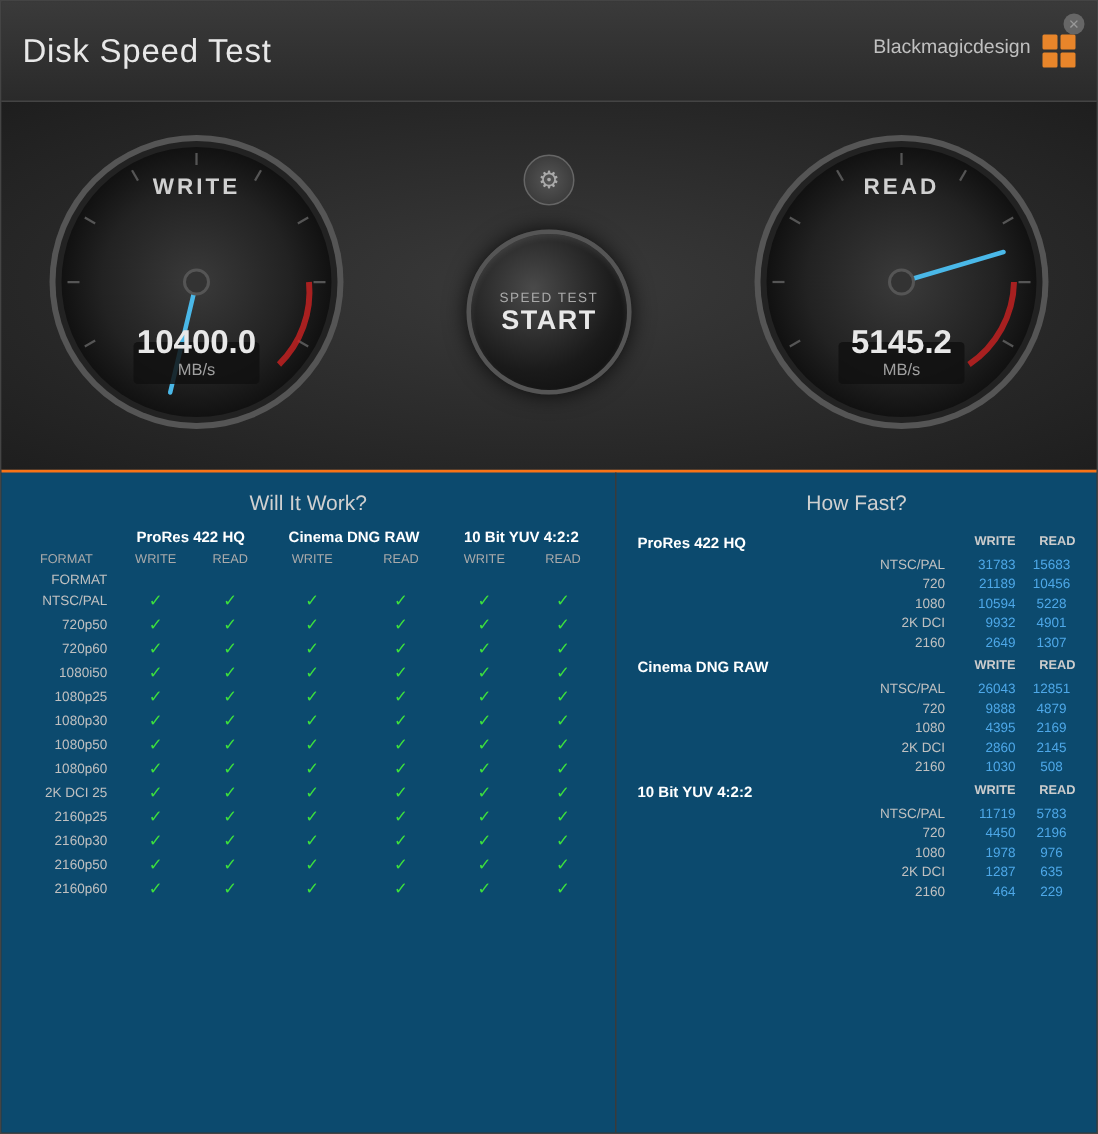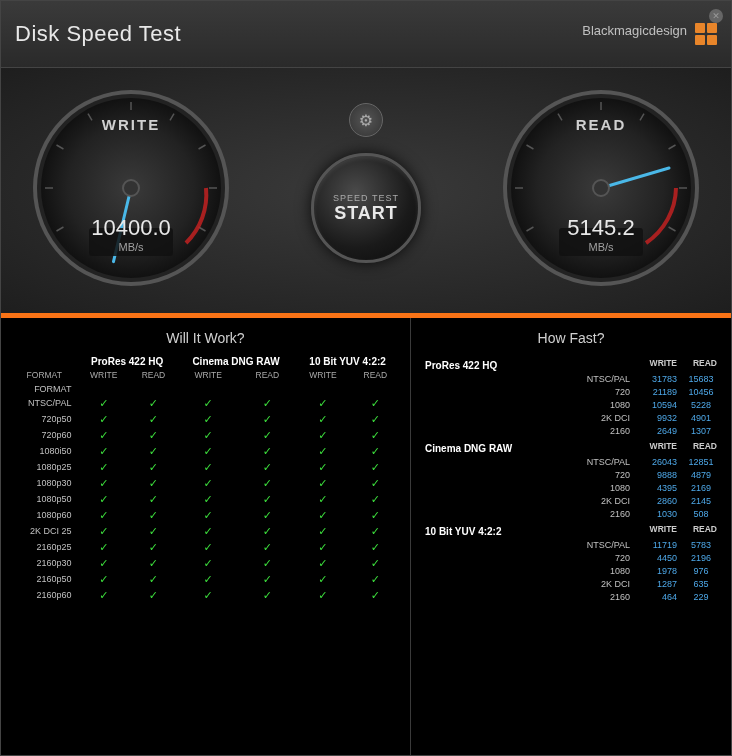--- a/index.html
+++ b/index.html
@@ -104,21 +104,21 @@
     }
     .gauge-value-box {
       position: absolute;
       bottom: 35px;
       width: 100%;
       text-align: center;
     }
     .gauge-value {
       color: #e8e8e8;
       font-size: 22px;
-      font-weight: normal;
+      font-weight: bold;
       display: block;
     }
     .gauge-unit {
       color: #a0a0a0;
       font-size: 11px;
       display: block;
     }
     .center-controls {
       display: flex;
       flex-direction: column;
@@ -160,22 +160,22 @@
     }
     .start-btn-main {
       color: #e8e8e8;
       font-size: 18px;
       font-weight: bold;
       letter-spacing: 1px;
     }
     .data-section {
       flex: 1;
       display: flex;
-      background: #000000;
-      border-top: 5px solid #f97316;
+      background: #0c4a6e;
+      border-top: 2px solid #f97316;
     }
     .will-it-work {
       flex: 1;
       padding: 12px 10px;
       border-right: 1px solid #3a3a3a;
     }
     .how-fast {
       width: 320px;
       padding: 12px 10px;
     }

